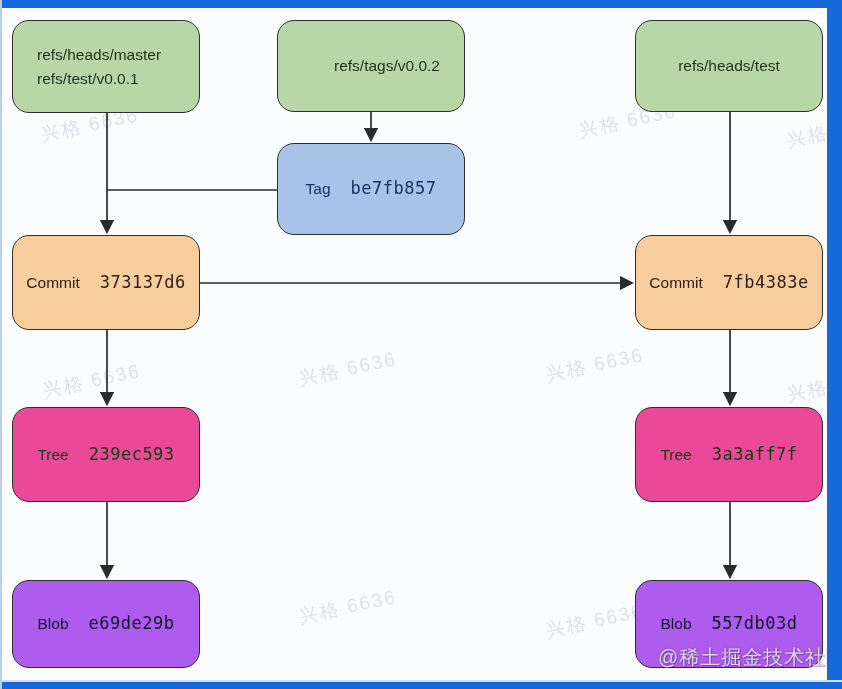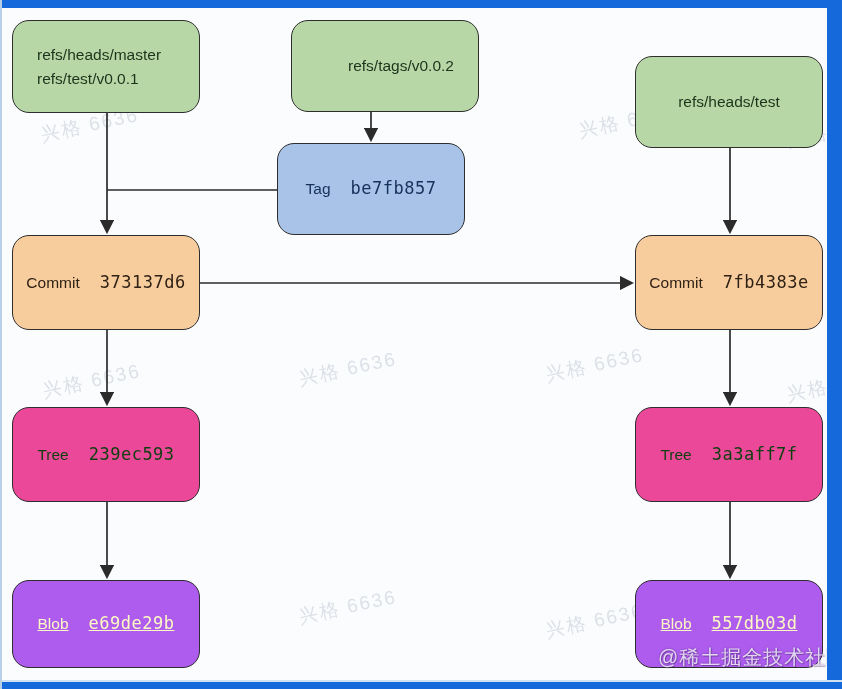--- a/index.html
+++ b/index.html
@@ -20,25 +20,25 @@
     border:1.7px solid #2e2e2e;border-radius:17px;
     display:flex;flex-direction:column;align-items:center;justify-content:center;
     font-size:15.5px;z-index:10;line-height:1.5;
   }
   .node .row{display:flex;align-items:baseline;gap:20px;white-space:nowrap;}
   .hash{font-family:"DejaVu Sans Mono",monospace;font-size:17px;letter-spacing:.5px;text-align:center;}
   .node-ref   {background:#b7d8a6;color:#1d331c;}
   .node-tag   {background:#a8c3e7;color:#17305c;}
   .node-commit{background:#f8cd9e;color:#2e2115;}
   .node-tree  {background:#ec4899;color:#0d3f10;}
-  .node-blob  {background:#ad5ced;color:#fef9c3;text-decoration:underline;}
+  .node-blob  {background:#ad5ced;color:#0f172a;}
 
   .n-refs-master{left:12px; top:20px; width:188px;height:93px;align-items:flex-start;padding-left:24px;}
-  .n-refs-v002 {left:291px;top:20px; width:188px;height:92px;padding-left:32px;}
-  .n-refs-test {left:635px;top:20px; width:188px;height:92px;margin-top:36px;}
+  .n-refs-v002 {left:277px;top:20px; width:188px;height:92px;padding-left:32px;}
+  .n-refs-test {left:635px;top:20px; width:188px;height:92px;}
   .n-tag       {left:277px;top:143px;width:188px;height:92px;}
   .n-commit-l  {left:12px; top:235px;width:188px;height:95px;}
   .n-commit-r  {left:635px;top:235px;width:188px;height:95px;}
   .n-tree-l    {left:12px; top:407px;width:188px;height:95px;}
   .n-tree-r    {left:635px;top:407px;width:188px;height:95px;}
   .n-blob-l    {left:12px; top:580px;width:188px;height:88px;}
   .n-blob-r    {left:635px;top:580px;width:188px;height:88px;}
 
   #edges{position:absolute;left:0;top:0;z-index:5;}
 

